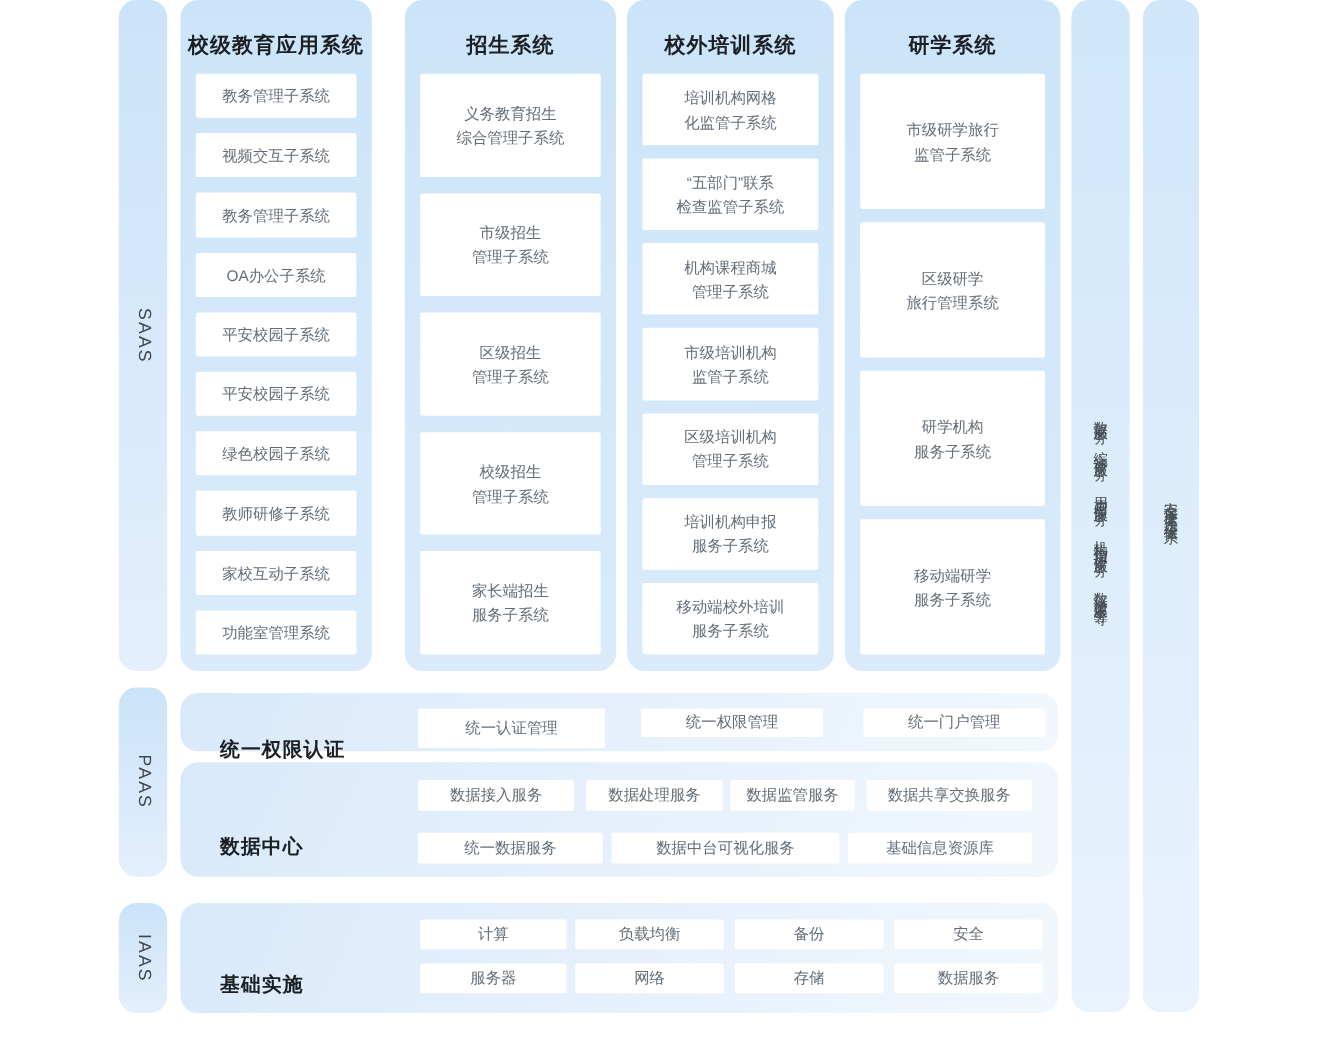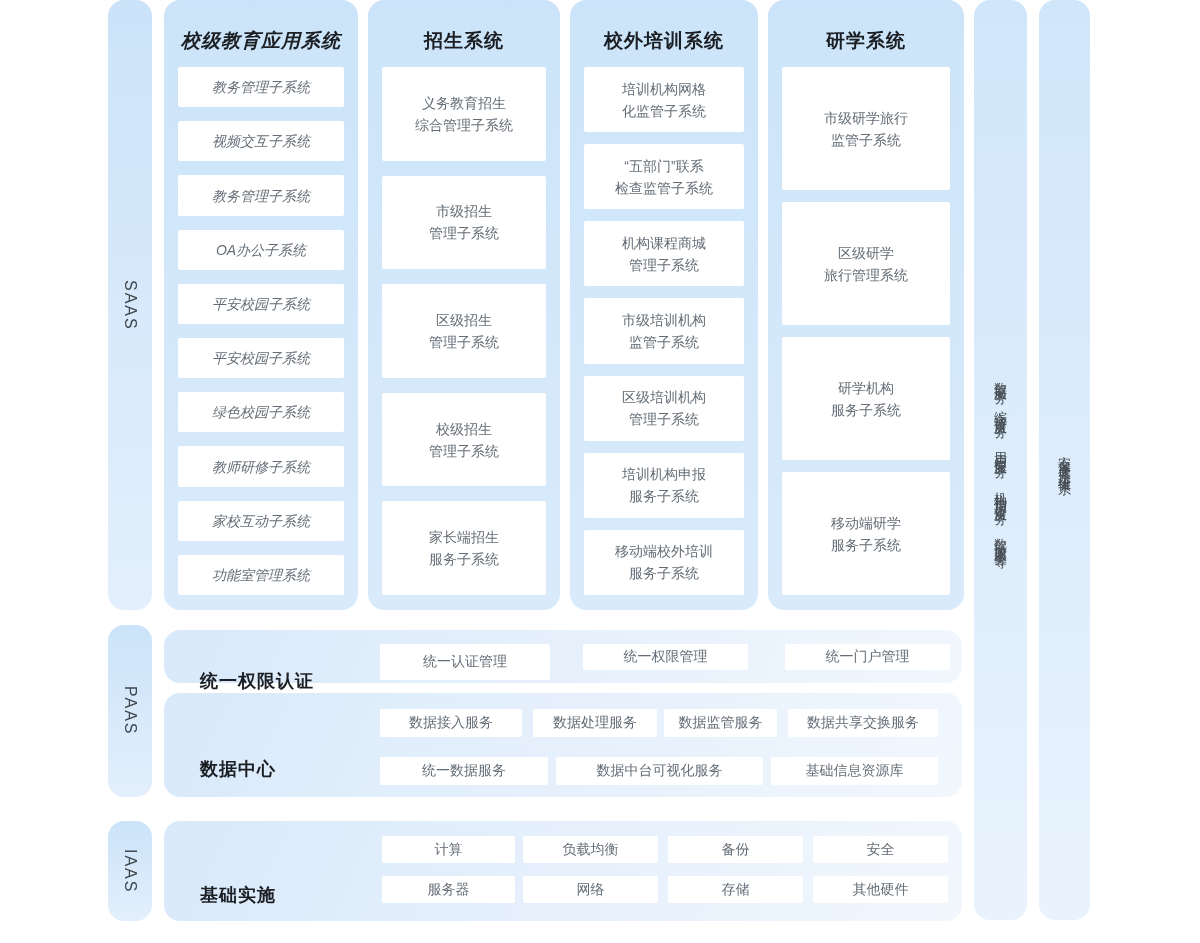--- a/index.html
+++ b/index.html
@@ -23,21 +23,21 @@
   .bar-paas{left:108px;top:625px;width:44px;height:172px;}
   .bar-iaas{left:108px;top:821px;width:44px;height:100px;}
   .bar-data{left:974px;top:0;width:53px;height:920px;}
   .bar-sec{left:1039px;top:0;width:51px;height:920px;}
   
   .panel{
     position:absolute;top:0;height:610px;border-radius:16px;
     background:linear-gradient(180deg,#cce4f9 0%,#d9ebfb 100%);
     display:flex;flex-direction:column;
   }
-  .panel-1{left:164px;width:194px;font-style:italic;}
+  .panel-1{left:164px;width:174px;}
   .panel-2{left:368px;width:192px;}
   .panel-3{left:570px;width:188px;}
   .panel-4{left:768px;width:196px;}
   .col-title{
     height:52px;padding-top:15px;display:flex;align-items:center;justify-content:center;
     font-size:19px;font-weight:bold;color:#1b1f24;letter-spacing:1px;flex:none;
   }
   .boxes{flex:1;display:flex;flex-direction:column;padding:0 14px 15px 14px;}
   .boxes-g14{gap:14px;}
   .boxes-g15{gap:15px;}
@@ -166,21 +166,21 @@
 
   <div class="hpanel panel-infra">
     <div class="hlabel">基础实施</div>
     <div class="sbox" style="left:218px;top:15px;width:133px;height:27px;">计算</div>
     <div class="sbox" style="left:359px;top:15px;width:135px;height:27px;">负载均衡</div>
     <div class="sbox" style="left:504px;top:15px;width:135px;height:27px;">备份</div>
     <div class="sbox" style="left:649px;top:15px;width:135px;height:27px;">安全</div>
     <div class="sbox" style="left:218px;top:55px;width:133px;height:27px;font-family:Liberation Mono, monospace;">服务器</div>
     <div class="sbox" style="left:359px;top:55px;width:135px;height:27px;">网络</div>
     <div class="sbox" style="left:504px;top:55px;width:135px;height:27px;">存储</div>
-    <div class="sbox" style="left:649px;top:55px;width:135px;height:27px;">其他硬件</div>
+    <div class="sbox" style="left:649px;top:55px;width:135px;height:27px;">数据服务</div>
   </div>
 
   <div class="vbar vbar-right bar-data">
     <span class="vtext vtext-cjk">数据服务：综合评价服务、 用户画像服务、 机构信用评价服务、 数据决策服务等</span>
   </div>
   <div class="vbar vbar-right bar-sec">
     <span class="vtext vtext-cjk">安全保摩体系运维体系</span>
   </div>
 
 </div>

